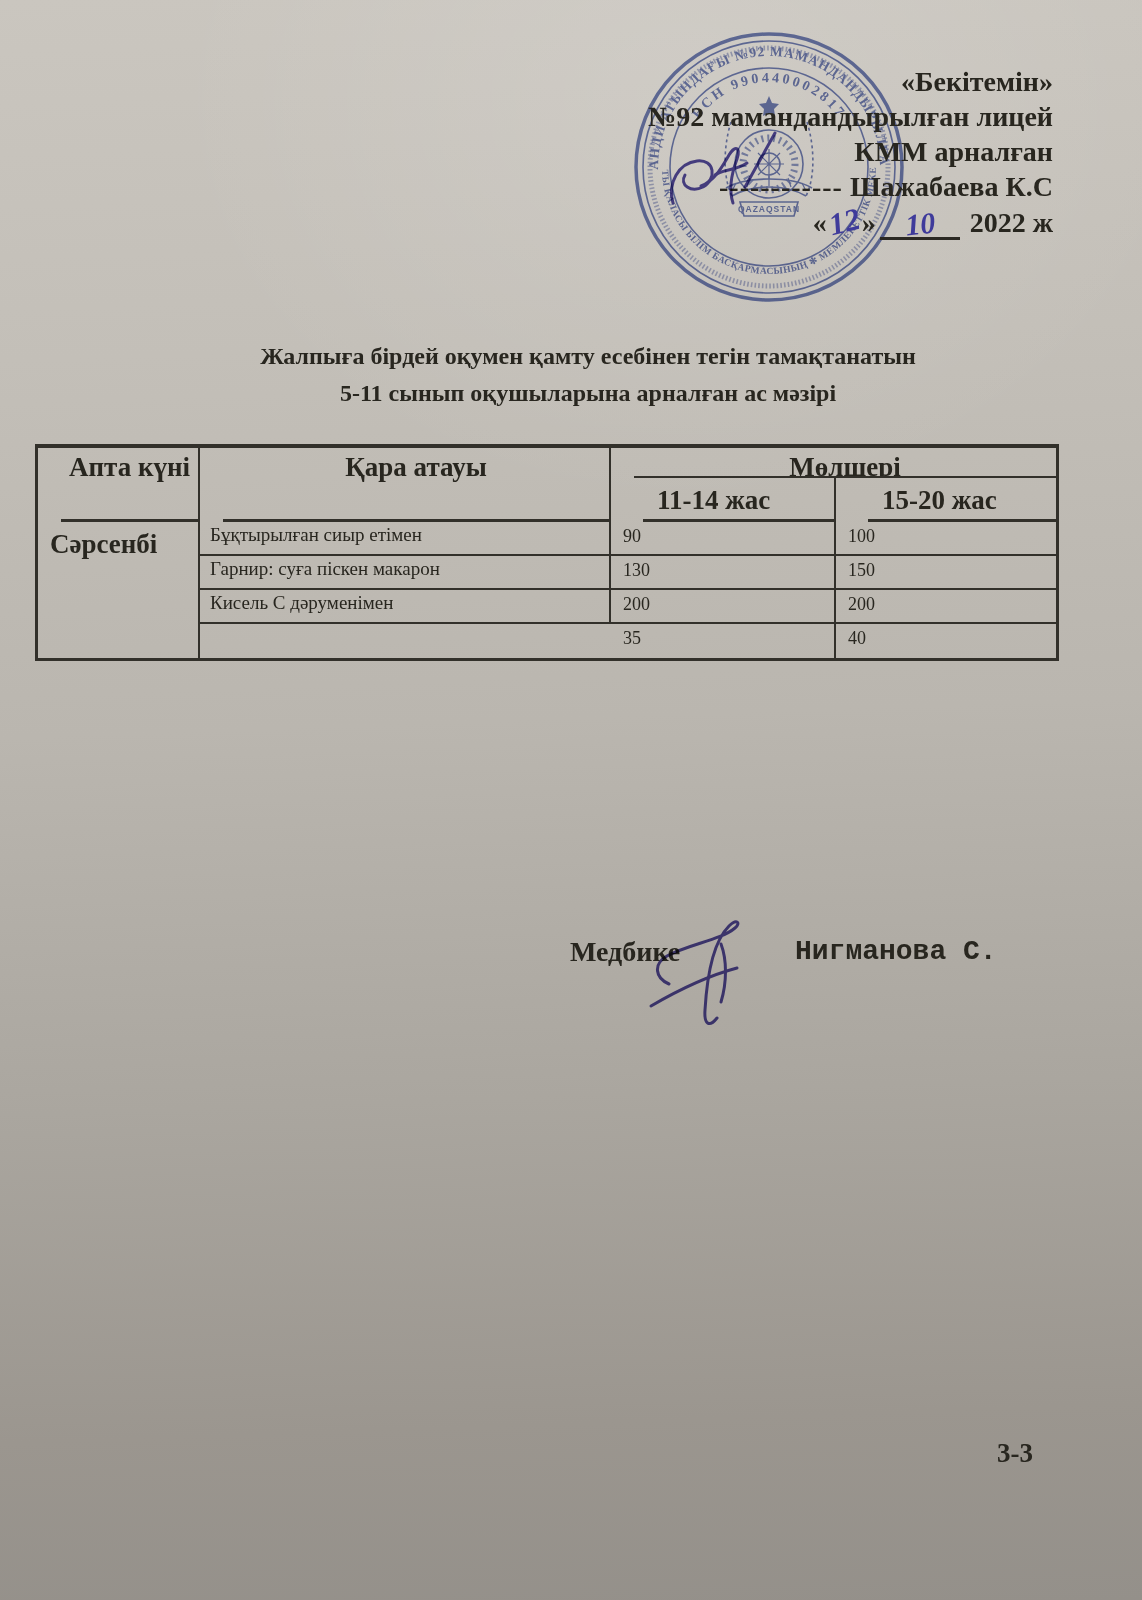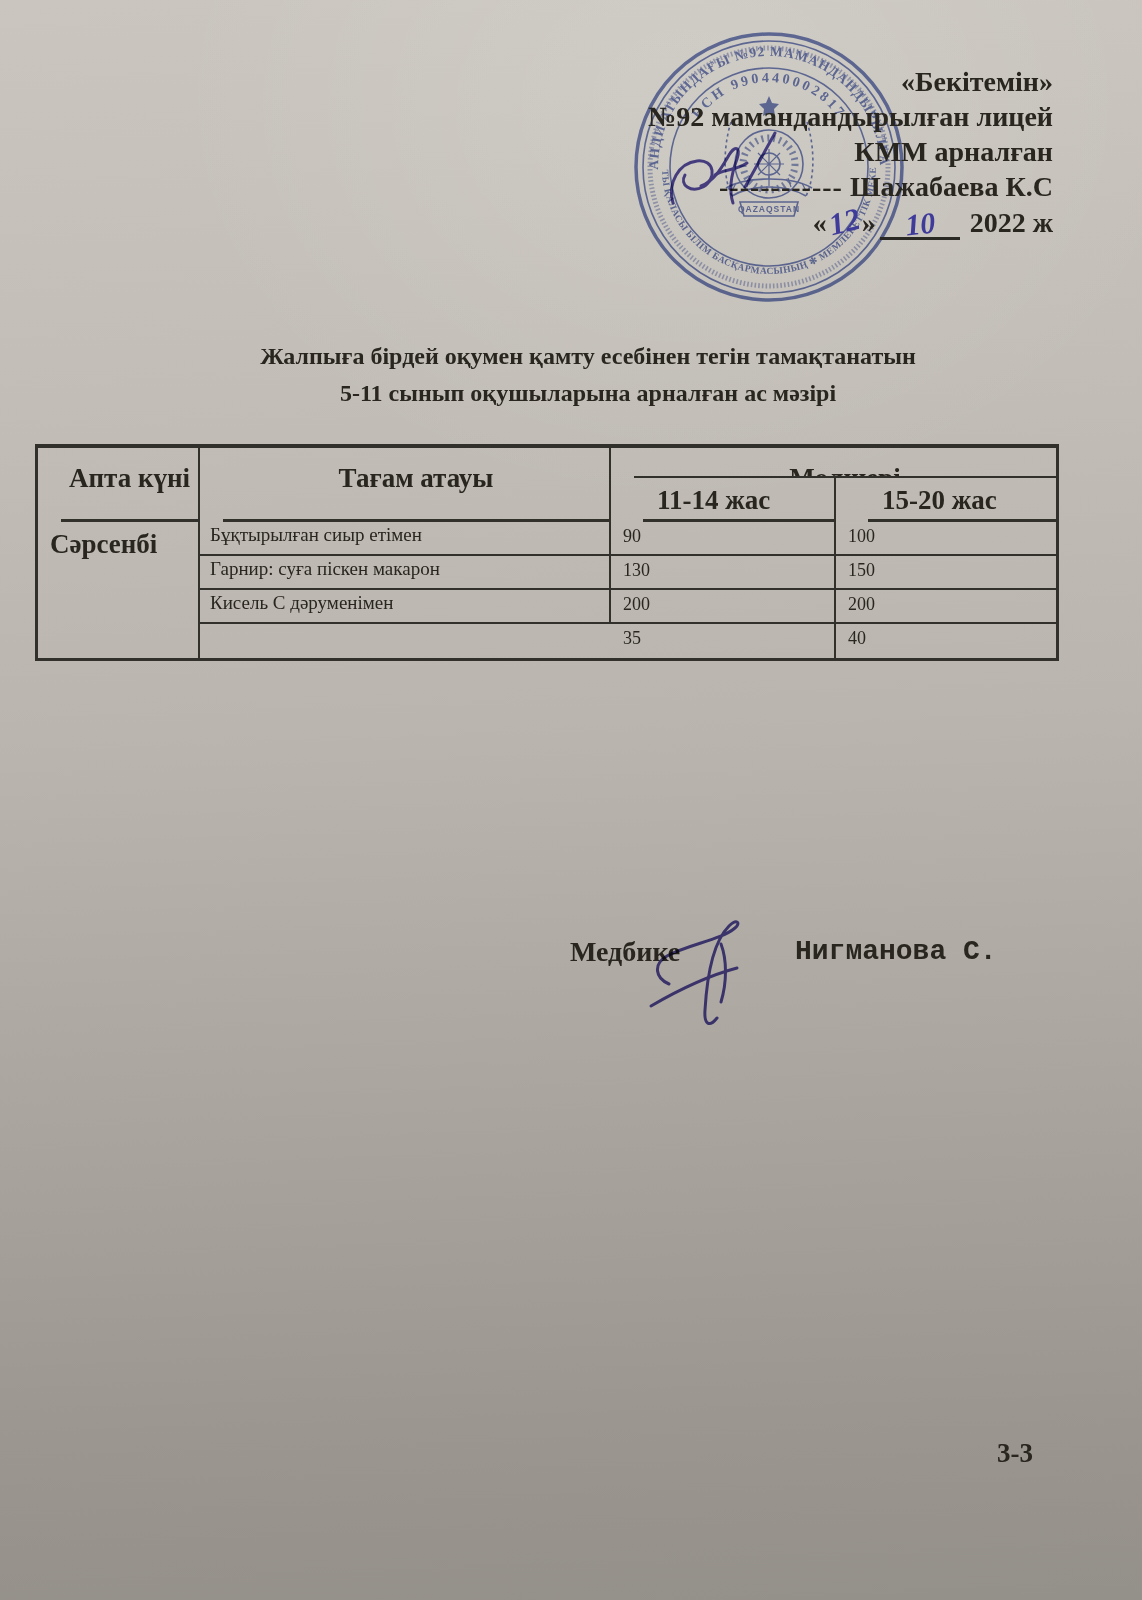--- a/index.html
+++ b/index.html
@@ -32,21 +32,21 @@
 
   
   .mt{position:absolute;left:35px;top:444px;display:grid;
       grid-template-columns:162px 411px 225px 220px;
       grid-template-rows:30px 44px 34px 34px 34px 34px;
       border:3px solid #32302a;border-top-width:4px;}
   .mt>div{box-sizing:border-box;overflow:hidden;white-space:nowrap;}
   .br{border-right:2px solid #32302a;}
   .bb{border-bottom:2px solid #32302a;}
   .bbk{border-bottom:3px solid #32302a;}
-  .hcell{font-weight:bold;font-size:27px;text-align:center;padding-top:15px;margin-left:23px;}
+  .hcell{font-weight:bold;font-size:27px;text-align:center;padding-top:4px;margin-left:23px;}
   .agecell{font-weight:bold;font-size:27px;padding:7px 0 0 14px;margin-left:32px;}
   .daycell{font-weight:bold;font-size:27px;padding:7px 0 0 12px;}
   .dishcell{font-size:19px;padding:2px 0 12px 10px;}
   .qtycell{font-size:18px;padding:4px 0 0 12px;}
 
   
   .foot-role{position:absolute;left:570px;top:936px;font-weight:bold;font-size:28px;}
   .foot-name{position:absolute;left:795px;top:936px;font-weight:bold;font-size:28px;font-family:Liberation Mono, monospace;}
   .pagenum{position:absolute;left:997px;top:1438px;font-weight:bold;font-size:27px;}
 </style>
@@ -116,21 +116,21 @@
     </g>
   </svg>
 
   <div class="title">
     <div>Жалпыға бірдей оқумен қамту есебінен тегін тамақтанатын</div>
     <div>5-11 сынып оқушыларына арналған ас мәзірі</div>
   </div>
 
   <div class="mt">
     <div class="hcell br bbk" style="grid-row:1/3;grid-column:1;">Апта күні</div>
-    <div class="hcell br bbk" style="grid-row:1/3;grid-column:2;">Тағам атауы</div>
+    <div class="hcell br bbk" style="grid-row:1/3;grid-column:2;">Қара атауы</div>
     <div class="hcell bb" style="grid-row:1;grid-column:3/5;">Мөлшері</div>
     <div class="agecell br bbk" style="grid-row:2;grid-column:3;">11-14 жас</div>
     <div class="agecell bbk" style="grid-row:2;grid-column:4;">15-20 жас</div>
 
     <div class="daycell br" style="grid-row:3/7;grid-column:1;">Сәрсенбі</div>
 
     <div class="dishcell br bb" style="grid-row:3;grid-column:2;">Бұқтырылған  сиыр етімен</div>
     <div class="qtycell br bb" style="grid-row:3;grid-column:3;">90</div>
     <div class="qtycell bb" style="grid-row:3;grid-column:4;">100</div>
 

